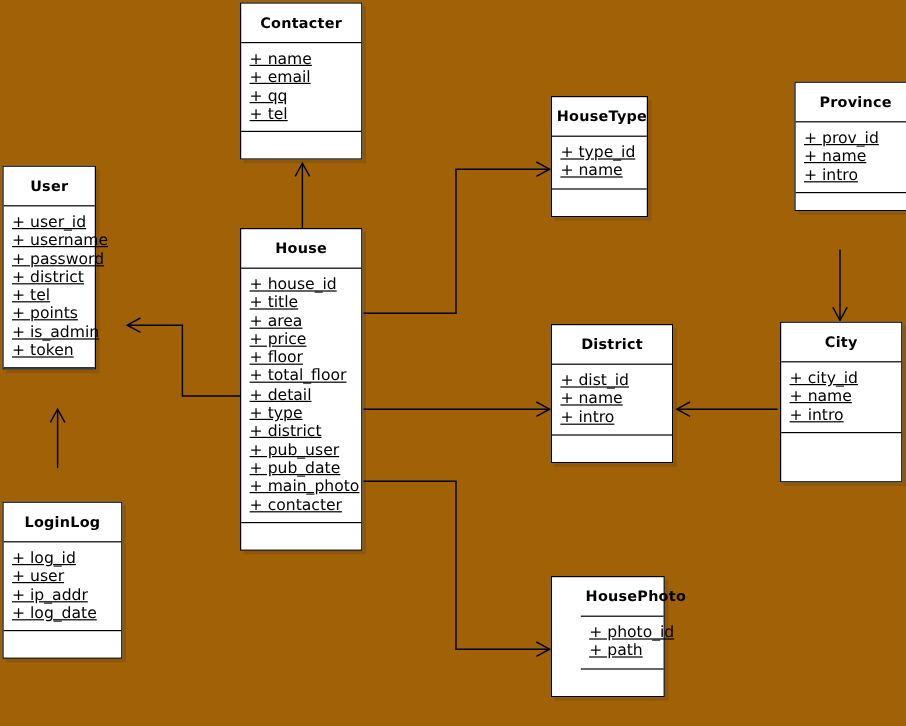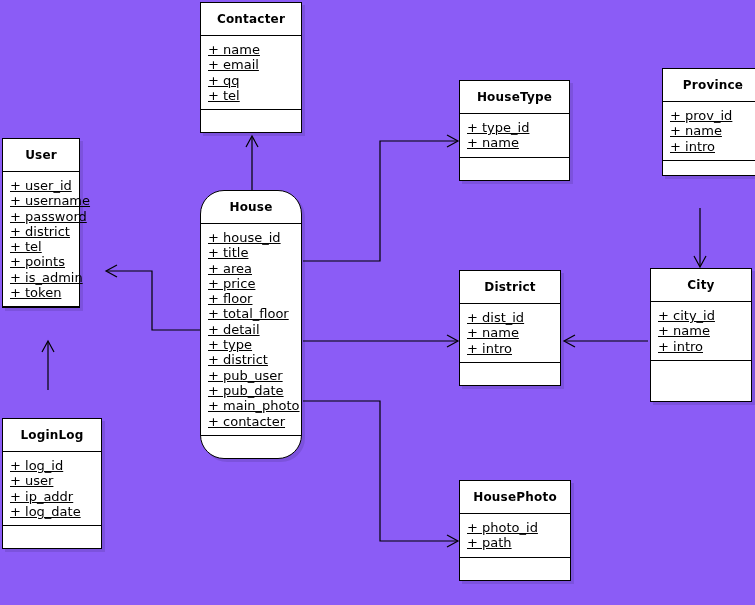--- a/index.html
+++ b/index.html
@@ -8,21 +8,21 @@
     padding: 0;
     background: #ffffff;
   }
   body {
     font-family: "DejaVu Sans", "Liberation Sans", sans-serif;
   }
   #diagram {
     position: relative;
     width: 755px;
     height: 605px;
-    background: #8b5cf6;
+    background: #a16207;
     overflow: hidden;
   }
   .uml-class {
     position: absolute;
     box-sizing: border-box;
     background: #ffffff;
     border: 1px solid #000000;
     box-shadow: 3px 3px 0 0 rgba(0,0,0,0.10);
     z-index: 5;
   }
@@ -139,21 +139,21 @@
       <div class="uml-attr">+ password</div>
       <div class="uml-attr">+ district</div>
       <div class="uml-attr">+ tel</div>
       <div class="uml-attr">+ points</div>
       <div class="uml-attr">+ is_admin</div>
       <div class="uml-attr">+ token</div>
     </div>
     <div class="uml-ops" style="height:0px;"></div>
   </div>
 
-  <div class="uml-class" style="left:200px; top:190px; width:102px;border-radius:24px;">
+  <div class="uml-class" style="left:200px; top:190px; width:102px;">
     <div class="uml-title">House</div>
     <div class="uml-attrs">
       <div class="uml-attr">+ house_id</div>
       <div class="uml-attr">+ title</div>
       <div class="uml-attr">+ area</div>
       <div class="uml-attr">+ price</div>
       <div class="uml-attr">+ floor</div>
       <div class="uml-attr">+ total_floor</div>
       <div class="uml-attr">+ detail</div>
       <div class="uml-attr">+ type</div>
@@ -170,40 +170,40 @@
     <div class="uml-title">LoginLog</div>
     <div class="uml-attrs">
       <div class="uml-attr">+ log_id</div>
       <div class="uml-attr">+ user</div>
       <div class="uml-attr">+ ip_addr</div>
       <div class="uml-attr">+ log_date</div>
     </div>
     <div class="uml-ops"></div>
   </div>
 
-  <div class="uml-class" style="left:459px; top:80px; width:111px;">
+  <div class="uml-class" style="left:459px; top:80px; width:81px;">
     <div class="uml-title">HouseType</div>
     <div class="uml-attrs">
       <div class="uml-attr">+ type_id</div>
       <div class="uml-attr">+ name</div>
     </div>
     <div class="uml-ops"></div>
   </div>
 
   <div class="uml-class" style="left:459px; top:270px; width:102px;">
     <div class="uml-title">District</div>
     <div class="uml-attrs">
       <div class="uml-attr">+ dist_id</div>
       <div class="uml-attr">+ name</div>
       <div class="uml-attr">+ intro</div>
     </div>
     <div class="uml-ops"></div>
   </div>
 
-  <div class="uml-class" style="left:459px; top:480px; width:112px;">
+  <div class="uml-class" style="left:459px; top:480px; width:95px;padding-left:24px;">
     <div class="uml-title">HousePhoto</div>
     <div class="uml-attrs">
       <div class="uml-attr">+ photo_id</div>
       <div class="uml-attr">+ path</div>
     </div>
     <div class="uml-ops"></div>
   </div>
 
   <div class="uml-class" style="left:650px; top:68px; width:102px;margin-left:12px;">
     <div class="uml-title">Province</div>

